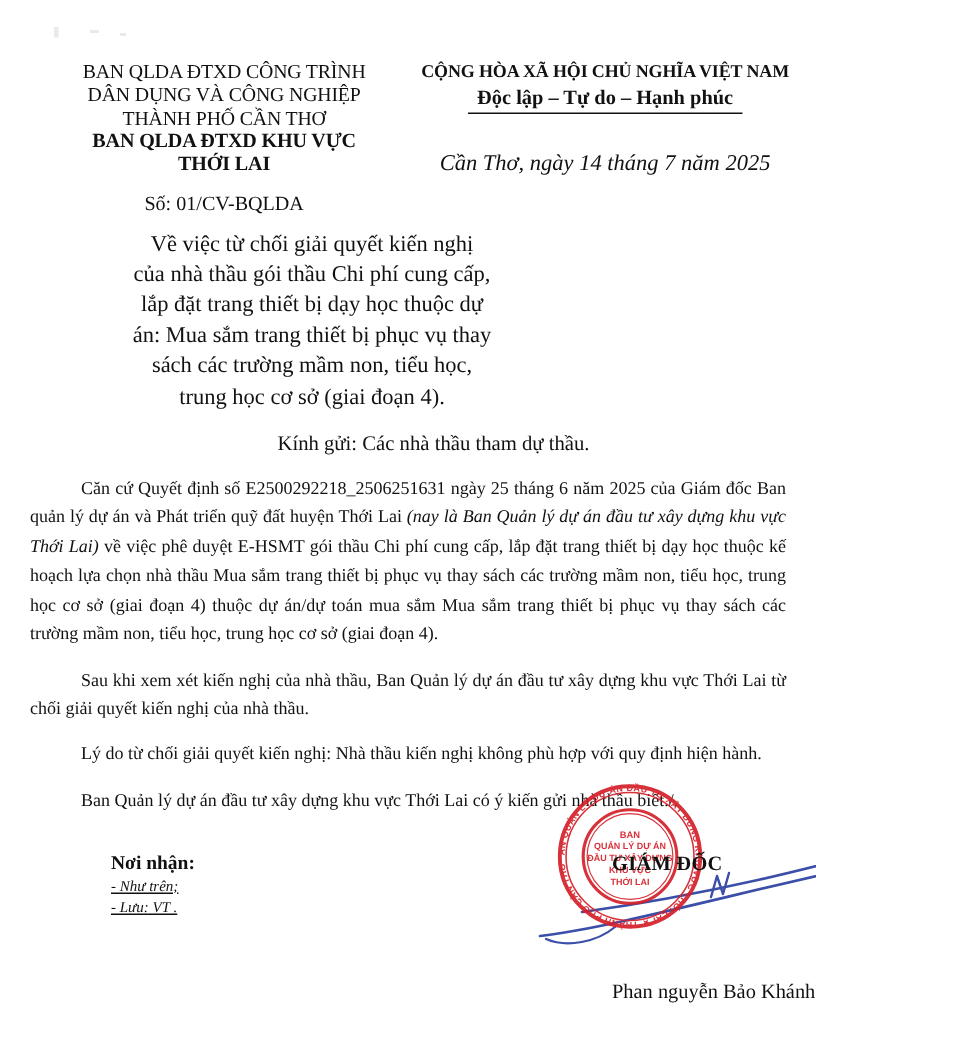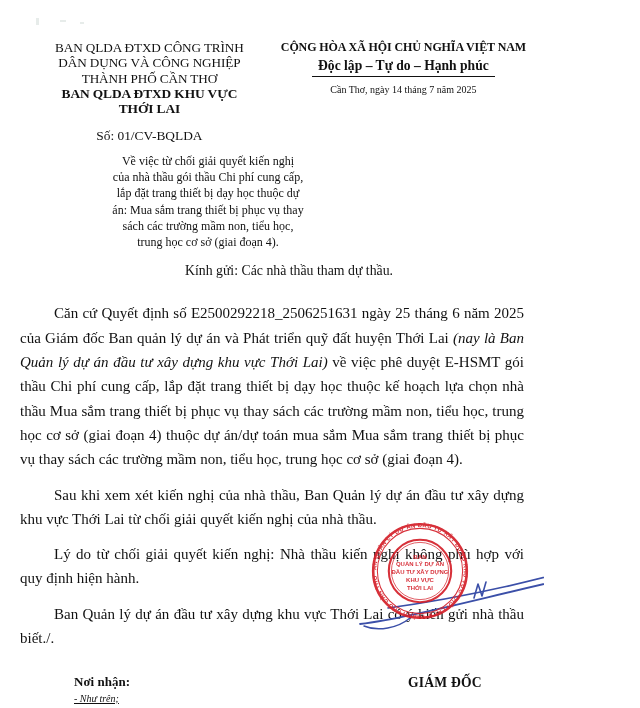--- a/index.html
+++ b/index.html
@@ -56,41 +56,42 @@
   }
   .motto {
     font-weight: bold;
     font-size: 13.6px;
     margin-top: 2px;
     display: inline-block;
     border-bottom: 1.3px solid #111;
     padding: 0 6px 1px 6px;
   }
   .place-date {
-    font-size: 10px;
-    margin-top: 7px;
+    font-style: italic;
+    font-size: 15px;
+    margin-top: 24px;
   }
   
   .subject {
     width: 300px;
     margin: 9px 0 0 58px;
     text-align: center;
-    font-size: 12px;
+    font-size: 15px;
     line-height: 1.36;
   }
   
   .recipient {
     text-align: center;
     font-size: 13.8px;
     margin: 13px 0 0 34px;
   }
   
   .body {
-    margin: 22px 20px 0 20px;
-    font-size: 15px;
+    margin: 12px 20px 0 20px;
+    font-size: 12px;
     line-height: 1.62;
     text-align: justify;
   }
   .body p {
     margin: 0 0 11px 0;
     text-indent: 34px;
   }
   .body i { font-style: italic; }
   
   .footer {

